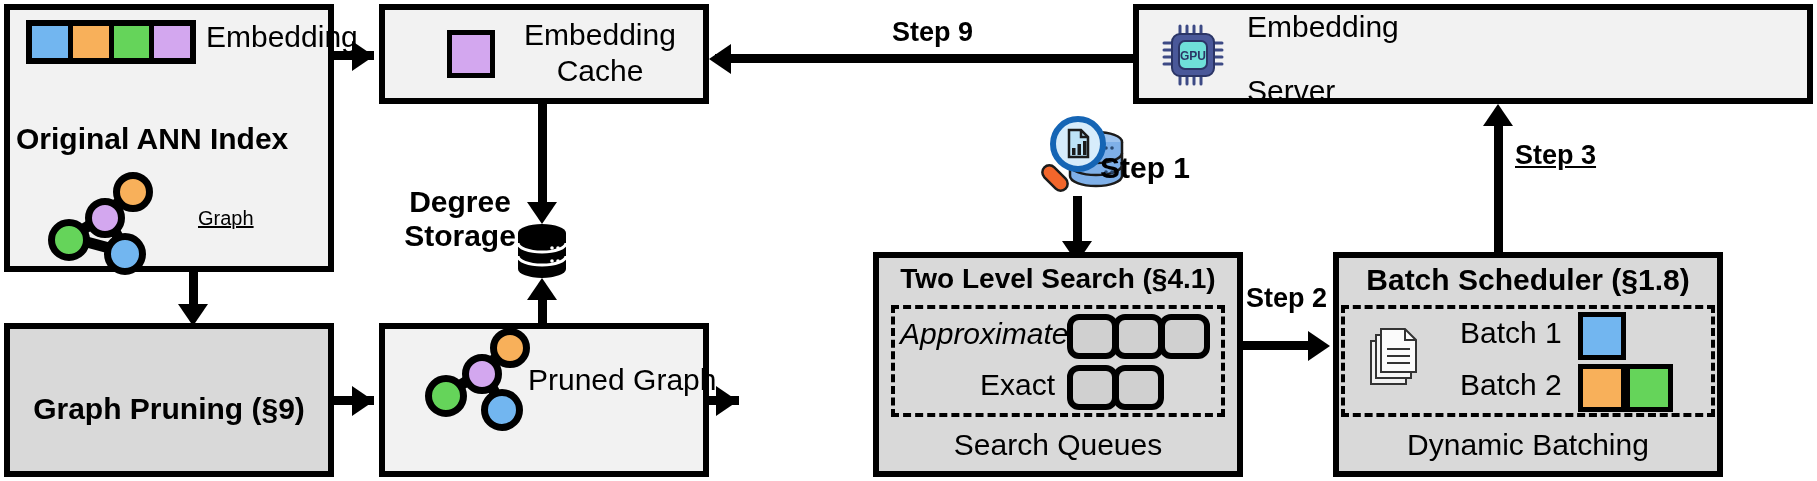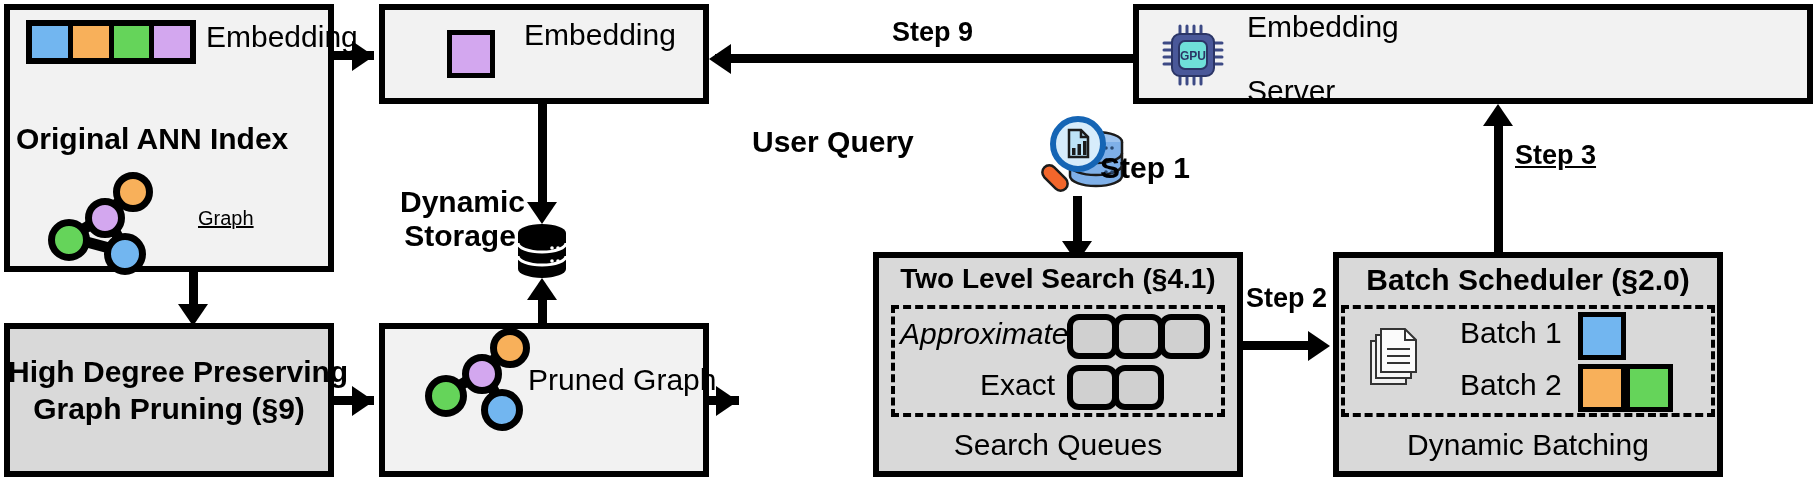--- a/index.html
+++ b/index.html
@@ -133,25 +133,26 @@
   <div class="node" style="left:104px; top:233px; width:42px; height:42px; background:#72b6f0;"></div>
 
   <div class="txt" style="left:198px; top:207px; font-size:20px;text-decoration:underline;">Graph</div>
 
   <div class="line" style="left:334px; top:51px; width:40px; height:9px;"></div>
   <div class="arrowhead ah-right" style="left:352px; top:41px;"></div>
 
   <div class="box" style="left:379px; top:4px; width:330px; height:100px;"></div>
   <div class="sq" style="left:447px; top:30px; width:48px; height:48px; background:#d3a7ef;"></div>
   <div class="txt center" style="left:505px; top:18px; width:190px; font-size:30px;">Embedding</div>
+  <div class="txt center" style="left:505px; top:54px; width:190px; font-size:30px;">Cache</div>
 
   <div class="line" style="left:538px; top:104px; width:9px; height:108px;"></div>
   <div class="arrowhead ah-down" style="left:527px; top:202px;"></div>
 
-  <div class="txt bold center" style="left:400px; top:185px; width:120px; font-size:30px;">Dynamic</div>
+  <div class="txt bold center" style="left:400px; top:185px; width:120px; font-size:30px;">Degree</div>
   <div class="txt bold center" style="left:400px; top:219px; width:120px; font-size:30px;">Storage</div>
 
   <svg style="position:absolute; left:516px; top:224px;" width="52" height="54" viewBox="0 0 52 54">
     <ellipse cx="26" cy="9" rx="24" ry="9" fill="#000"></ellipse>
     <rect x="2" y="9" width="48" height="36" fill="#000"></rect>
     <ellipse cx="26" cy="45" rx="24" ry="9" fill="#000"></ellipse>
     <path d="M2,19 a24,9 0 0 0 48,0" fill="none" stroke="#fff" stroke-width="3"></path>
     <path d="M2,32 a24,9 0 0 0 48,0" fill="none" stroke="#fff" stroke-width="3"></path>
     <circle cx="36" cy="24" r="1.8" fill="#fff"></circle>
     <circle cx="42" cy="24" r="1.8" fill="#fff"></circle>
@@ -159,21 +160,20 @@
     <circle cx="42" cy="37" r="1.8" fill="#fff"></circle>
   </svg>
 
   <div class="line" style="left:538px; top:290px; width:9px; height:33px;"></div>
   <div class="arrowhead ah-up" style="left:527px; top:278px;"></div>
 
   <div class="line" style="left:189px; top:272px; width:9px; height:42px;"></div>
   <div class="arrowhead ah-down" style="left:178px; top:304px;"></div>
 
   <div class="box shaded" style="left:4px; top:323px; width:330px; height:154px;"></div>
-  <div class="txt bold center" style="left:8px; top:355px; width:322px; font-size:30px;">High Degree Preserving</div>
   <div class="txt bold center" style="left:8px; top:392px; width:322px; font-size:30px;">Graph Pruning (§9)</div>
 
   <div class="line" style="left:334px; top:396px; width:40px; height:9px;"></div>
   <div class="arrowhead ah-right" style="left:352px; top:386px;"></div>
 
   <div class="box" style="left:379px; top:323px; width:330px; height:154px;"></div>
 
   <div class="edge" style="left:447px; top:388px; width:48px; transform: rotate(-32deg);"></div>
   <div class="edge" style="left:482px; top:363px; width:48px; transform: rotate(-36deg);"></div>
   <div class="edge" style="left:482px; top:363px; width:48px; transform: rotate(62deg);"></div>
@@ -181,21 +181,20 @@
   <div class="node" style="left:490px; top:328px; width:40px; height:40px; background:#f8b05a;"></div>
   <div class="node" style="left:462px; top:354px; width:40px; height:40px; background:#d3a7ef;"></div>
   <div class="node" style="left:425px; top:375px; width:42px; height:42px; background:#65d45a;"></div>
   <div class="node" style="left:481px; top:389px; width:42px; height:42px; background:#72b6f0;"></div>
 
   <div class="txt" style="left:528px; top:363px; font-size:30px;">Pruned Graph</div>
 
   <div class="line" style="left:709px; top:396px; width:30px; height:9px;"></div>
   <div class="arrowhead ah-right" style="left:716px; top:386px;"></div>
 
-  <div class="txt bold" style="left:752px; top:125px; font-size:30px;">User Query</div>
 
   <svg style="position:absolute; left:1038px; top:108px;" width="92" height="92" viewBox="0 0 92 92">
 
     <g>
       <ellipse cx="58" cy="34" rx="26" ry="10" fill="#9dc3ee" stroke="#1b1b1b" stroke-width="2.5"></ellipse>
       <path d="M32,34 v34 a26,10 0 0 0 52,0 v-34" fill="#7fb0e8" stroke="#1b1b1b" stroke-width="2.5"></path>
       <path d="M32,45 a26,10 0 0 0 52,0" fill="none" stroke="#1b1b1b" stroke-width="2.5"></path>
       <path d="M32,57 a26,10 0 0 0 52,0" fill="none" stroke="#1b1b1b" stroke-width="2.5"></path>
       <circle cx="68" cy="40" r="1.8" fill="#2a4a73"></circle>
       <circle cx="74" cy="40" r="1.8" fill="#2a4a73"></circle>
@@ -234,21 +233,21 @@
   <div class="qslot" style="left:1067px; top:365px; width:51px; height:45px;"></div>
   <div class="qslot" style="left:1113px; top:365px; width:51px; height:45px;"></div>
 
   <div class="txt center" style="left:877px; top:428px; width:362px; font-size:30px;">Search Queues</div>
 
   <div class="line" style="left:1243px; top:341px; width:78px; height:9px;"></div>
   <div class="arrowhead ah-right" style="left:1308px; top:331px;"></div>
   <div class="txt bold" style="left:1246px; top:283px; font-size:27px;">Step 2</div>
 
   <div class="box shaded" style="left:1333px; top:252px; width:390px; height:225px;"></div>
-  <div class="txt bold center" style="left:1337px; top:263px; width:382px; font-size:30px;">Batch Scheduler (§2.0)</div>
+  <div class="txt bold center" style="left:1337px; top:263px; width:382px; font-size:30px;">Batch Scheduler (§1.8)</div>
 
   <div class="dashed" style="left:1341px; top:305px; width:374px; height:112px;"></div>
 
   <svg style="position:absolute; left:1367px; top:327px;" width="52" height="62" viewBox="0 0 52 62">
     <path d="M4,14 h24 l11,11 v32 h-35 z" fill="#f2f2f2" stroke="#333" stroke-width="2"></path>
     <path d="M9,8 h24 l11,11 v32 h-35 z" fill="#f7f7f7" stroke="#333" stroke-width="2"></path>
     <path d="M14,2 h24 l11,11 v32 h-35 z" fill="#fbfbfb" stroke="#333" stroke-width="2"></path>
     <path d="M38,2 v11 h11" fill="none" stroke="#333" stroke-width="2"></path>
     <line x1="20" y1="22" x2="43" y2="22" stroke="#333" stroke-width="2"></line>
     <line x1="20" y1="29" x2="43" y2="29" stroke="#333" stroke-width="2"></line>

